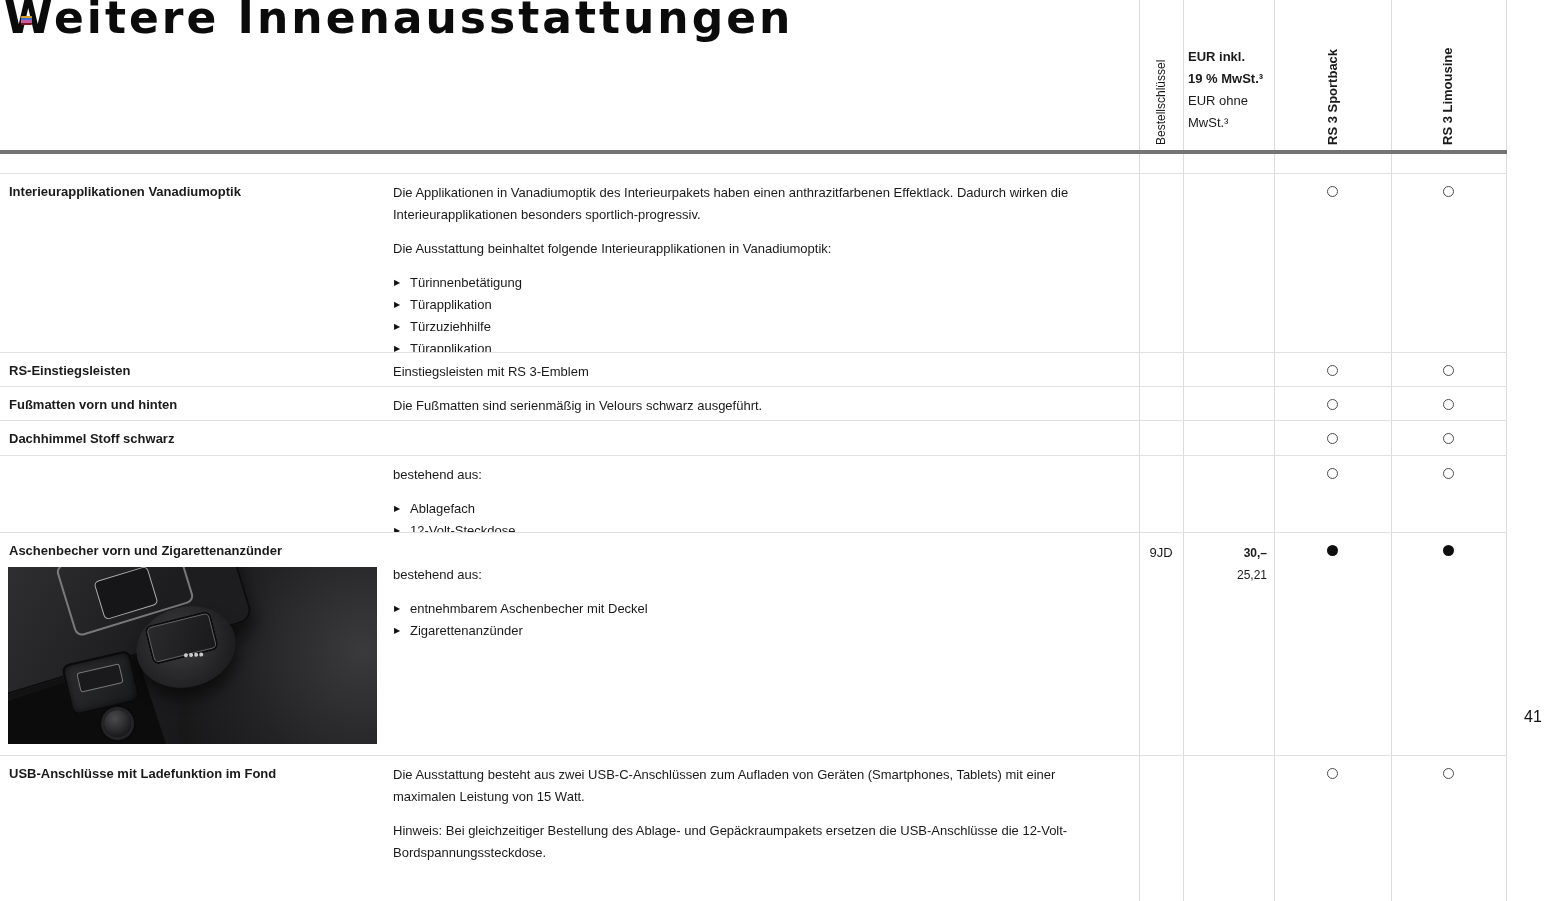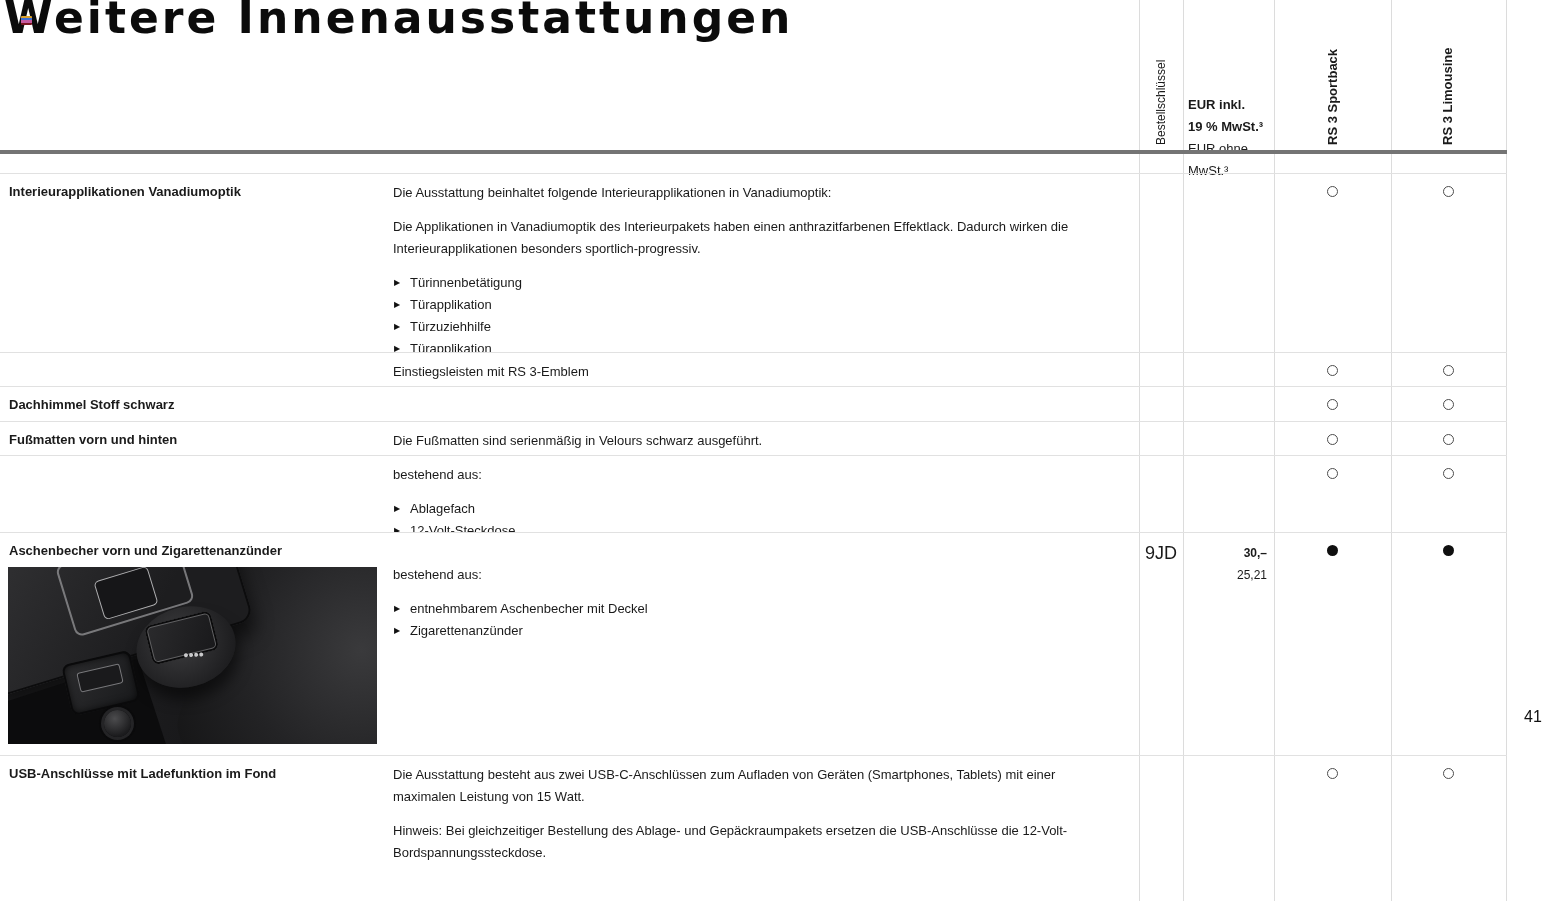--- a/index.html
+++ b/index.html
@@ -7,31 +7,31 @@
         font-family:"Liberation Sans",sans-serif;color:#1a1a1a;}
   .page-title{position:absolute;left:4px;top:-8px;font-family:"DejaVu Sans",sans-serif;
         font-weight:bold;font-size:44px;letter-spacing:3px;color:#0b0b0b;white-space:nowrap;}
   .title-mark{position:absolute;left:21px;top:16px;width:11px;height:9px;border-radius:1px;
         background:linear-gradient(180deg,#d9a02b 0 25%,#3f6fd1 25% 50%,#c45aa0 50% 75%,#7a1520 75% 100%);}
   .vline{position:absolute;top:0;bottom:0;width:1px;background:#dcdcdc;}
   .thick-rule{position:absolute;left:0;top:150px;width:1507px;height:4px;background:#747474;}
   .col-head-rot{position:absolute;height:16px;line-height:16px;font-size:12px;white-space:nowrap;
         transform-origin:left bottom;transform:rotate(-90deg);color:#1a1a1a;}
   .col-head-bold{font-weight:bold;font-size:13px;}
-  .eur-head{position:absolute;left:1188px;top:46px;font-size:13px;line-height:22px;margin-top:48px;}
+  .eur-head{position:absolute;left:1188px;top:46px;font-size:13px;line-height:22px;}
   .eur-bold{font-weight:bold;}
   .table-body{position:absolute;left:0;top:173px;width:1507px;}
   .row{position:relative;border-top:1px solid #e1e1e1;box-sizing:border-box;overflow:hidden;}
   .cell-label{position:absolute;left:9px;top:9px;width:372px;font-weight:bold;font-size:13px;line-height:17px;}
   .cell-desc{position:absolute;left:393px;top:8px;width:715px;font-size:13px;line-height:22px;}
   .desc-lower{top:31px;}
   .para{margin:0 0 12px 0;}
   .bullet{position:relative;padding-left:17px;}
   .tri{position:absolute;left:1px;top:0;font-size:8px;line-height:22px;color:#111;}
-  .cell-code{position:absolute;left:1139px;top:9px;width:44px;text-align:center;font-size:18px;line-height:22px;}
+  .cell-code{position:absolute;left:1139px;top:9px;width:44px;text-align:center;font-size:13px;line-height:22px;}
   .cell-price{position:absolute;left:1183px;top:9px;width:84px;text-align:right;font-size:12px;line-height:22px;}
   .price-gross{font-weight:bold;}
   .cell-mark{position:absolute;top:12px;display:flex;justify-content:center;}
   .sb{left:1274px;width:117px;}
   .lim{left:1391px;width:115px;}
   .mark{width:11px;height:11px;border-radius:50%;}
   .mark.empty{border:1.3px solid #4d4d4d;box-sizing:border-box;background:transparent;}
   .mark.filled{background:#0f0f0f;}
   .page-num{position:absolute;left:1524px;top:660px;font-size:16px;color:#111;margin-top:48px;}
   
@@ -87,68 +87,69 @@
   </div>
   <div class="col-head-rot col-head-bold" style="left:1341px;top:129px">RS 3 Sportback</div>
   <div class="col-head-rot col-head-bold" style="left:1456px;top:129px">RS 3 Limousine</div>
 
   <div class="thick-rule"></div>
 
   <div class="table-body">
       <div class="row" style="height: 179px;">
         <div class="cell-label">Interieurapplikationen Vanadiumoptik</div>
         <div class="cell-desc">
+          <div class="para">Die Applikationen in Vanadiumoptik des Interieurpakets haben einen anthrazitfarbenen Effektlack. Dadurch wirken die Interieurapplikationen besonders sportlich-progressiv.</div>
           <div class="para">Die Ausstattung beinhaltet folgende Interieurapplikationen in Vanadiumoptik:</div>
-          <div class="para">Die Applikationen in Vanadiumoptik des Interieurpakets haben einen anthrazitfarbenen Effektlack. Dadurch wirken die Interieurapplikationen besonders sportlich-progressiv.</div>
           <div class="bullets">
             <div class="bullet"><span class="tri">▶</span><span>Türinnenbetätigung</span></div>
             <div class="bullet"><span class="tri">▶</span><span>Türapplikation</span></div>
             <div class="bullet"><span class="tri">▶</span><span>Türzuziehhilfe</span></div>
             <div class="bullet"><span class="tri">▶</span><span>Türapplikation</span></div>
           </div>
         </div>
         <div class="cell-code"></div>
         <div class="cell-price"></div>
         <div class="cell-mark sb">
           <div class="mark empty"></div>
         </div>
         <div class="cell-mark lim">
           <div class="mark empty"></div>
         </div>
       </div>
       <div class="row" style="height: 34px;">
+        <div class="cell-label">RS-Einstiegsleisten</div>
         <div class="cell-desc">
           <div class="para">Einstiegsleisten mit RS 3-Emblem</div>
+        </div>
+        <div class="cell-code"></div>
+        <div class="cell-price"></div>
+        <div class="cell-mark sb">
+          <div class="mark empty"></div>
+        </div>
+        <div class="cell-mark lim">
+          <div class="mark empty"></div>
+        </div>
+      </div>
+      <div class="row" style="height: 34px;">
+        <div class="cell-label">Fußmatten vorn und hinten</div>
+        <div class="cell-desc">
+          <div class="para">Die Fußmatten sind serienmäßig in Velours schwarz ausgeführt.</div>
         </div>
         <div class="cell-code"></div>
         <div class="cell-price"></div>
         <div class="cell-mark sb">
           <div class="mark empty"></div>
         </div>
         <div class="cell-mark lim">
           <div class="mark empty"></div>
         </div>
       </div>
       <div class="row" style="height: 35px;">
         <div class="cell-label">Dachhimmel Stoff schwarz</div>
         <div class="cell-desc"></div>
-        <div class="cell-code"></div>
-        <div class="cell-price"></div>
-        <div class="cell-mark sb">
-          <div class="mark empty"></div>
-        </div>
-        <div class="cell-mark lim">
-          <div class="mark empty"></div>
-        </div>
-      </div>
-      <div class="row" style="height: 34px;">
-        <div class="cell-label">Fußmatten vorn und hinten</div>
-        <div class="cell-desc">
-          <div class="para">Die Fußmatten sind serienmäßig in Velours schwarz ausgeführt.</div>
-        </div>
         <div class="cell-code"></div>
         <div class="cell-price"></div>
         <div class="cell-mark sb">
           <div class="mark empty"></div>
         </div>
         <div class="cell-mark lim">
           <div class="mark empty"></div>
         </div>
       </div>
       <div class="row" style="height: 77px;">

